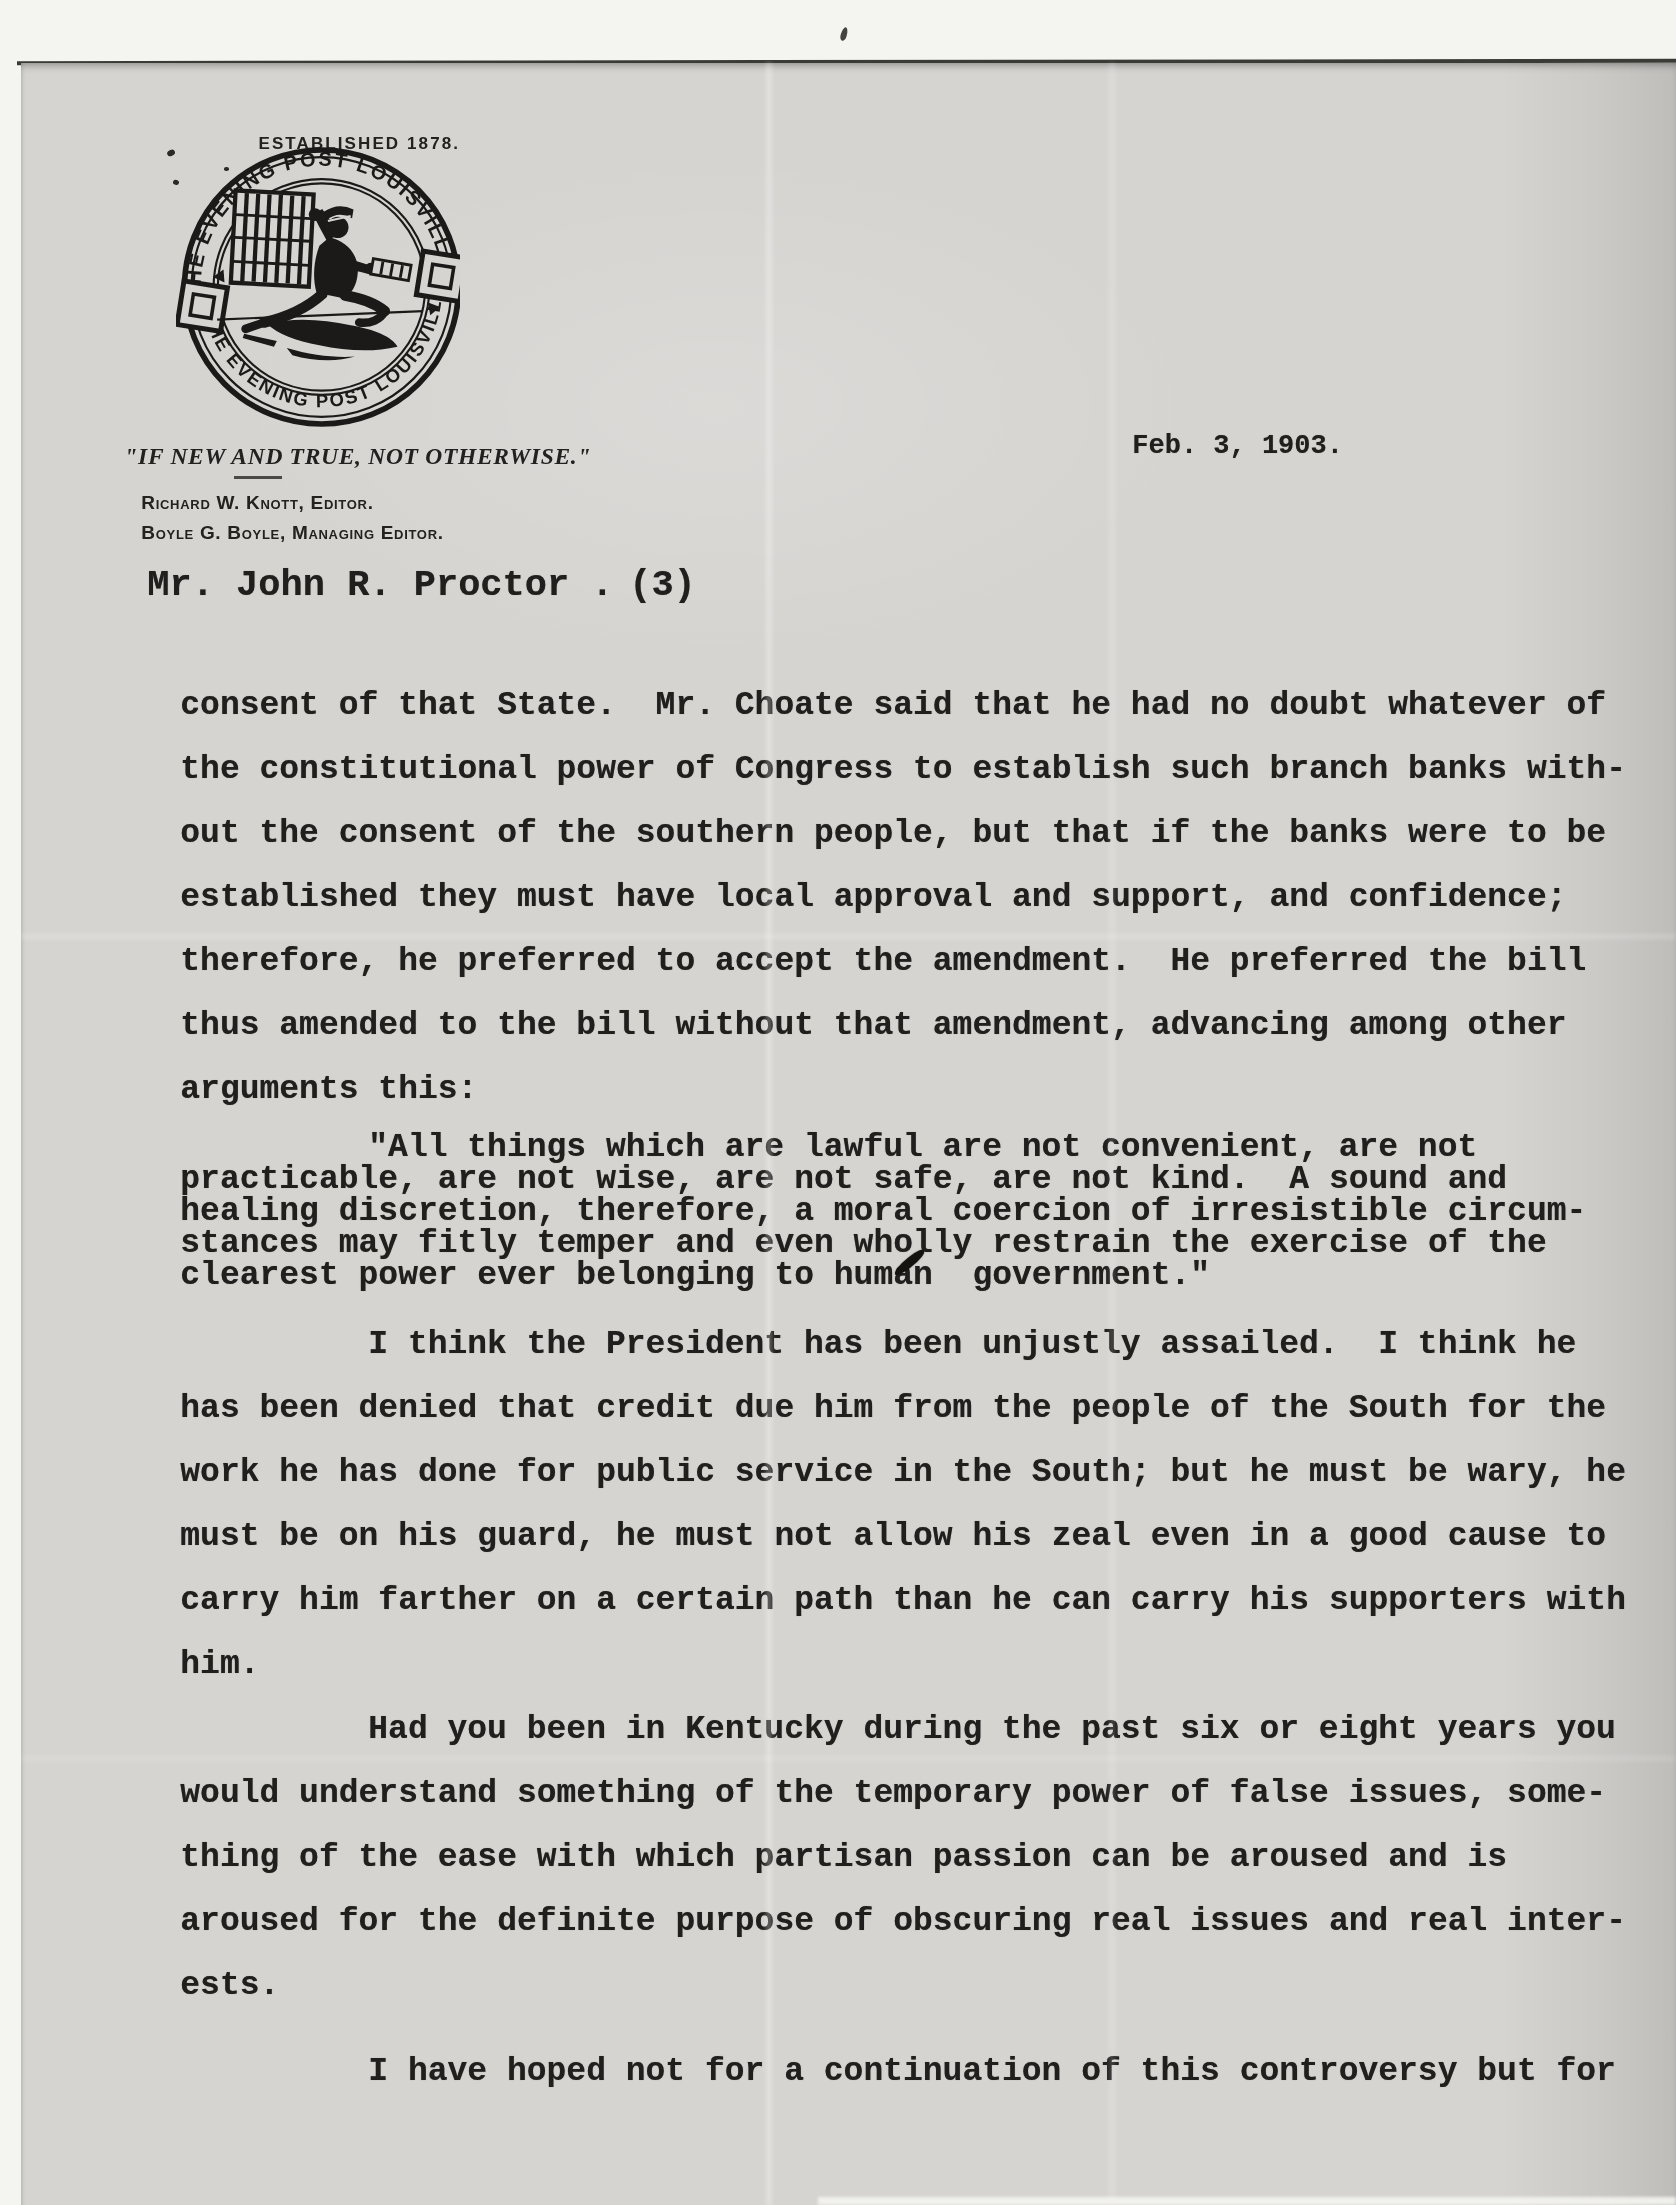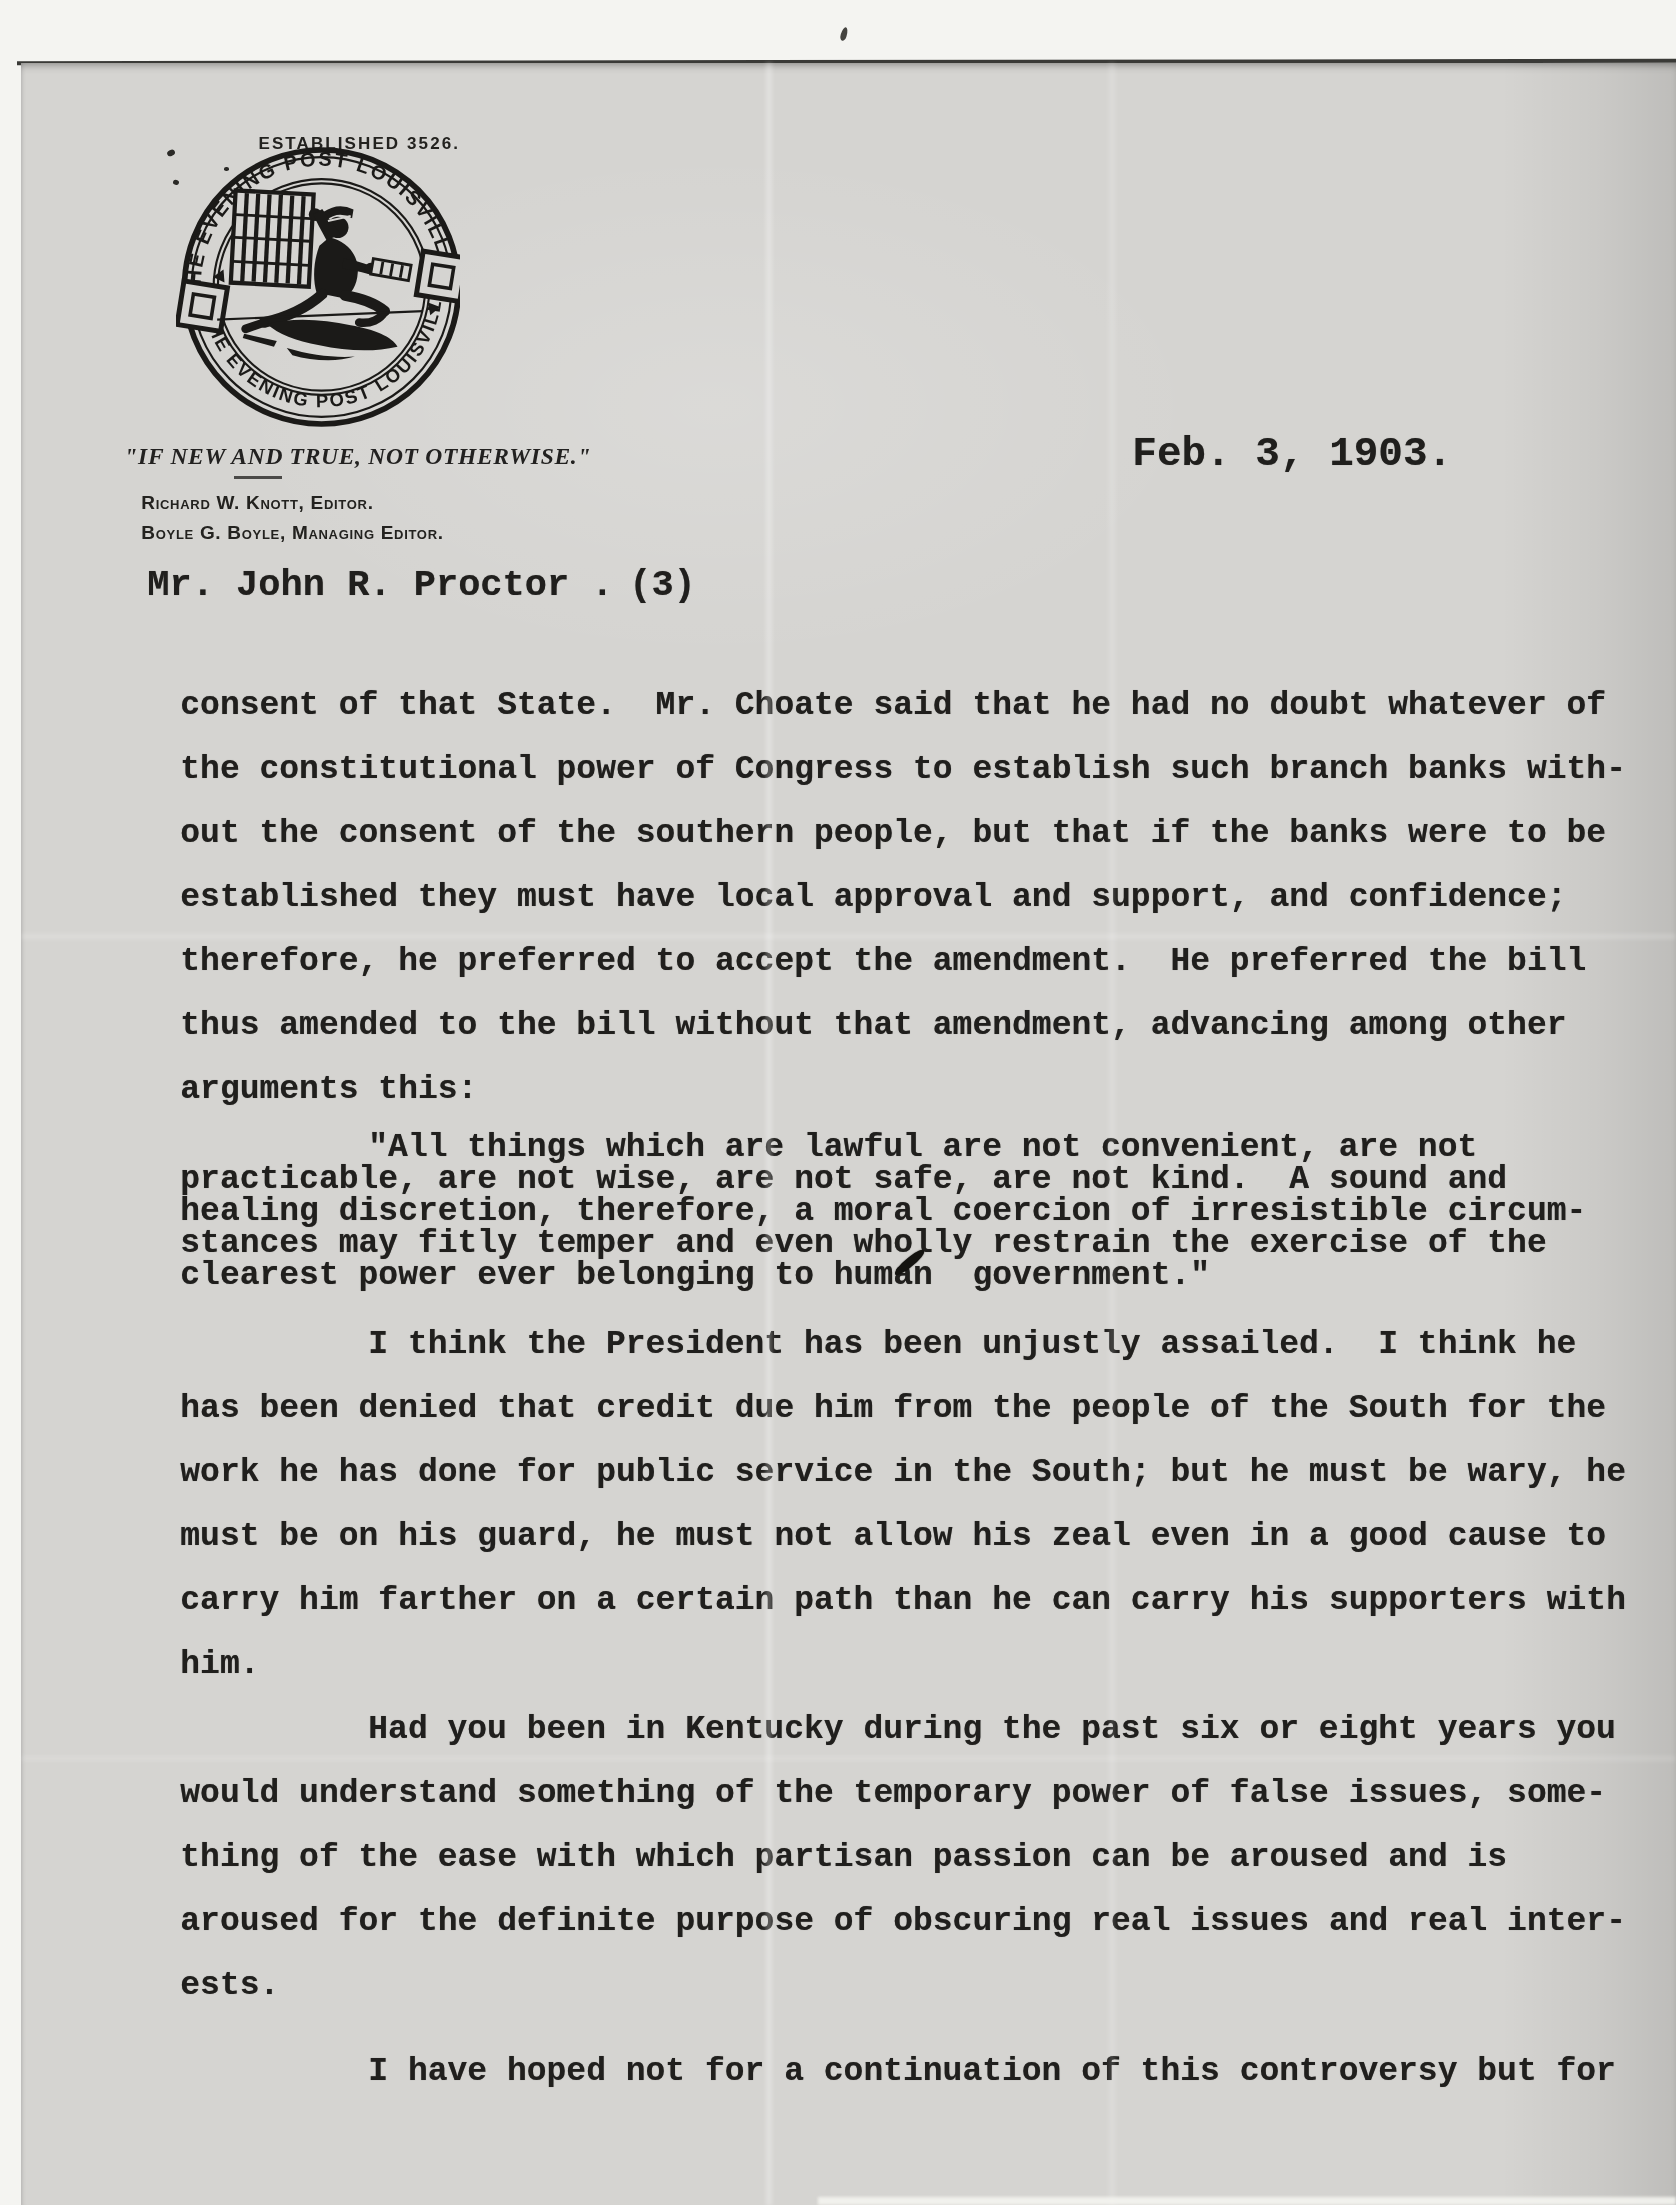--- a/index.html
+++ b/index.html
@@ -46,21 +46,21 @@
     position:absolute;left:103px;top:380px;
     font-family:"Liberation Serif",serif;font-style:italic;font-weight:700;
     font-size:23.5px;letter-spacing:0.7px;color:#222120;white-space:pre;
   }
   .motto-rule{position:absolute;left:213px;top:413px;width:48px;height:2.8px;background:#4a4947;}
   .editors{position:absolute;left:120px;top:429px;color:#23221f;}
   .editor-line{
     font-size:19px;font-weight:700;letter-spacing:0.7px;height:30px;
     font-variant:small-caps;white-space:pre;
   }
-  .date-line{position:absolute;left:1111px;top:368px;font-size:41px;}
+  .date-line{position:absolute;left:1111px;top:368px;font-size:27px;}
   .addressee-row{position:absolute;left:126px;top:501px;font-size:37px;}
   .page-number{margin-left:15.6px;}
 
   .body-text{position:absolute;left:127px;top:622px;width:1486px;height:1508px;margin-left:32px;}
   .para{position:absolute;left:0;}
   .para-0{top:0;}
   .para-1{top:447px;}
   .para-2{top:639px;}
   .para-3{top:1024px;}
   .para-4{top:1366px;}
@@ -91,21 +91,21 @@
 </head>
 <body>
 
 <div class="scan">
 
   <div class="dust-mark"></div>
   <div class="paper-edge-top"></div>
 
   <div class="paper">
 
-    <div class="established">ESTABLISHED 3526.</div>
+    <div class="established">ESTABLISHED 1878.</div>
 
     <svg class="logo" viewBox="0 0 400 400">
       <g stroke="#1b1a18" fill="none">
         <circle cx="205" cy="200" r="193" stroke-width="8"></circle>
         <circle cx="205" cy="200" r="183" stroke-width="3"></circle>
         <circle cx="205" cy="200" r="152" stroke-width="3"></circle>
         <circle cx="205" cy="200" r="146" stroke-width="3"></circle>
       </g>
       <defs>
         <path id="arcTop" d="M 37.1 226.6 A 170 170 0 1 1 374.3 185.2"></path>

